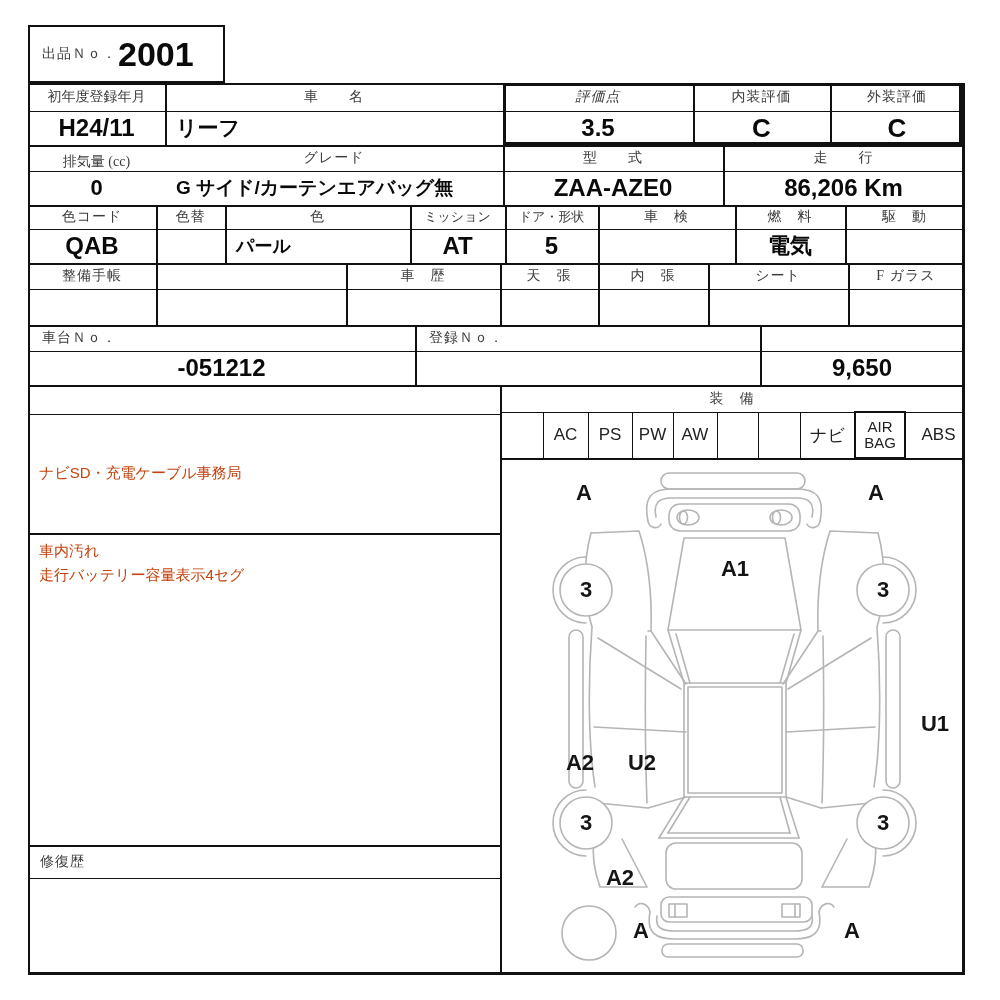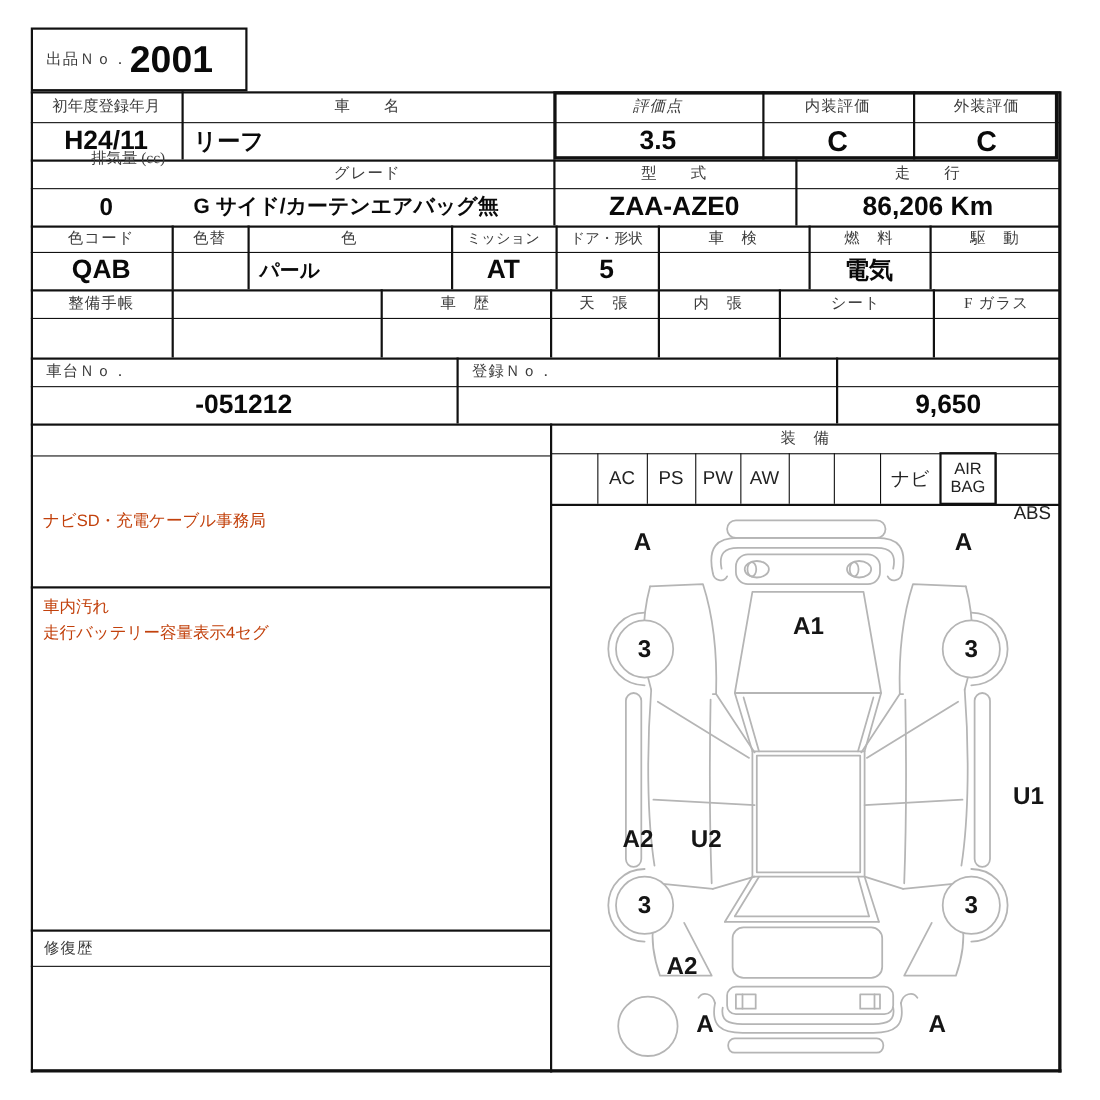--- a/index.html
+++ b/index.html
@@ -188,21 +188,21 @@
   <div class="cell hdr" style="left:165px;top:83px;width:338px;height:28px;">車　　名</div>
   <div class="cell hdr" style="left:503px;top:83px;width:190px;height:28px;font-style:italic;">評価点</div>
   <div class="cell hdr" style="left:693px;top:83px;width:137px;height:28px;">内装評価</div>
   <div class="cell hdr" style="left:830px;top:83px;width:134px;height:28px;">外装評価</div>
   <div class="cell val" style="left:28px;top:111px;width:137px;height:34px;">H24/11</div>
   <div class="cell val left" style="left:165px;top:111px;width:338px;height:34px;font-size:21px;">リーフ</div>
   <div class="cell val" style="left:503px;top:111px;width:190px;height:34px;">3.5</div>
   <div class="cell val" style="left:693px;top:111px;width:137px;height:34px;font-size:26px;">C</div>
   <div class="cell val" style="left:830px;top:111px;width:134px;height:34px;font-size:26px;">C</div>
 
-  <div class="cell hdr" style="left:28px;top:131px;width:137px;height:26px;letter-spacing:0;margin-left:20px;">排気量 (cc)</div>
+  <div class="cell hdr" style="left:28px;top:149px;width:137px;height:26px;letter-spacing:0;">排気量 (cc)</div>
   <div class="cell hdr" style="left:165px;top:145px;width:338px;height:26px;">グレード</div>
   <div class="cell hdr" style="left:503px;top:145px;width:220px;height:26px;">型　　式</div>
   <div class="cell hdr" style="left:723px;top:145px;width:241px;height:26px;">走　　行</div>
   <div class="cell val" style="left:28px;top:171px;width:137px;height:34px;font-size:22px;">0</div>
   <div class="cell val left" style="left:165px;top:171px;width:338px;height:34px;font-size:19px;">G サイド/カーテンエアバッグ無</div>
   <div class="cell val" style="left:503px;top:171px;width:220px;height:34px;">ZAA-AZE0</div>
   <div class="cell val" style="left:723px;top:171px;width:241px;height:34px;">86,206 Km</div>
 
   <div class="cell hdr" style="left:28px;top:205px;width:128px;height:24px;">色コード</div>
   <div class="cell hdr" style="left:156px;top:205px;width:69px;height:24px;">色替</div>
@@ -250,15 +250,15 @@
   <div class="cell hdr" style="left:500px;top:385px;width:464px;height:27px;">装　備</div>
   <div class="cell equip" style="left:500px;top:412px;width:43px;height:46px;"></div>
   <div class="cell equip" style="left:543px;top:412px;width:45px;height:46px;">AC</div>
   <div class="cell equip" style="left:588px;top:412px;width:44px;height:46px;">PS</div>
   <div class="cell equip" style="left:632px;top:412px;width:41px;height:46px;">PW</div>
   <div class="cell equip" style="left:673px;top:412px;width:44px;height:46px;">AW</div>
   <div class="cell equip" style="left:717px;top:412px;width:41px;height:46px;"></div>
   <div class="cell equip" style="left:758px;top:412px;width:42px;height:46px;"></div>
   <div class="cell equip" style="left:800px;top:412px;width:55px;height:46px;">ナビ</div>
   <div class="cell equip" style="left:856px;top:412px;width:48px;height:46px;font-size:15px;line-height:1.1;white-space:normal;text-align:center;">AIR BAG</div>
-  <div class="cell equip" style="left:905px;top:412px;width:67px;height:46px;margin-top:32px;">ABS</div>
+  <div class="cell equip" style="left:905px;top:412px;width:67px;height:46px;">ABS</div>
 
 </div>
 
 </body></html>

